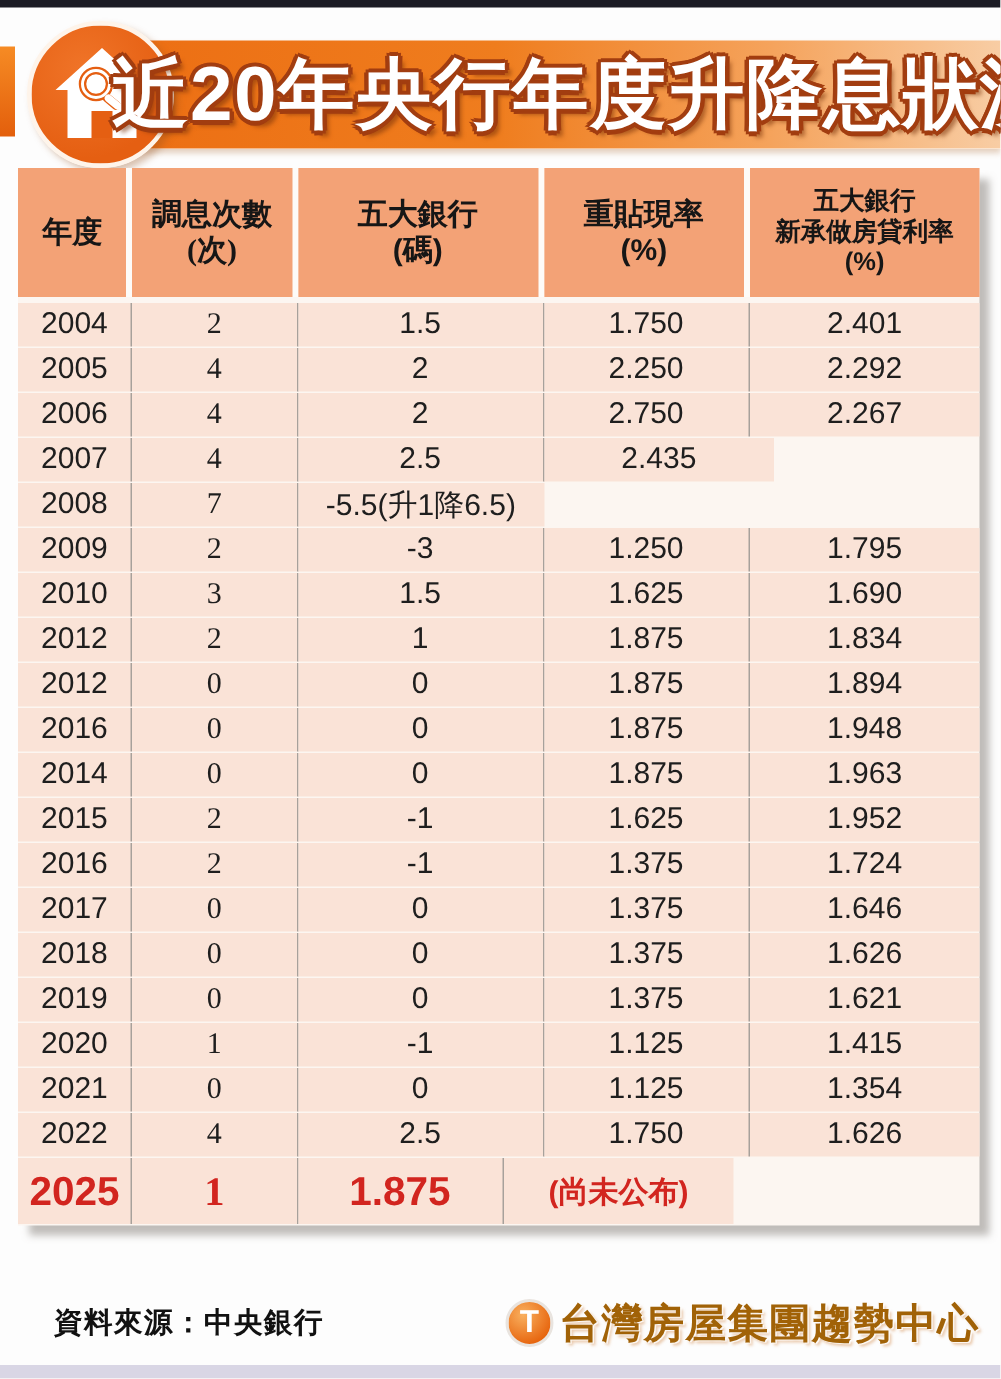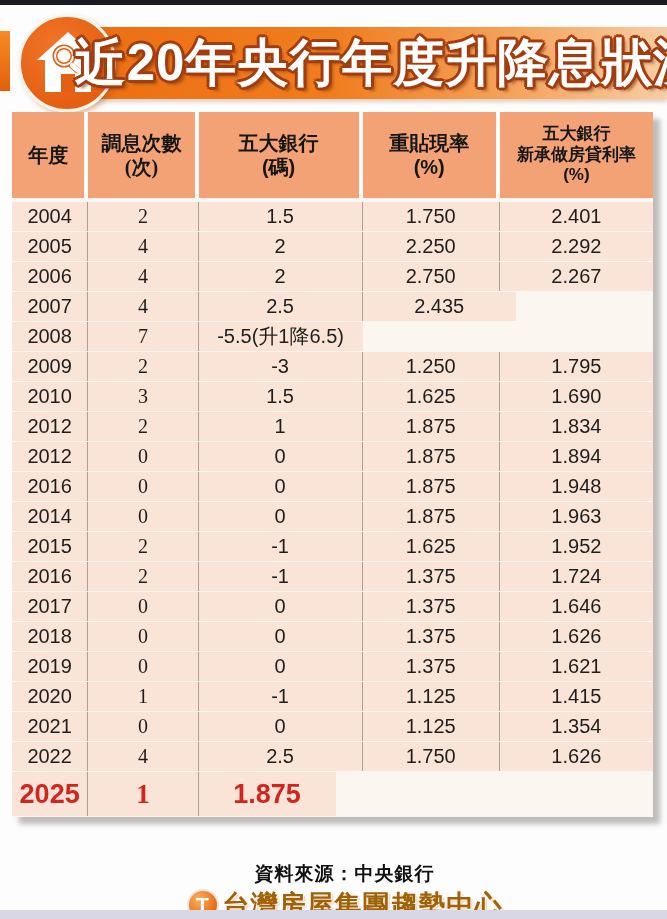--- a/index.html
+++ b/index.html
@@ -80,21 +80,20 @@
   .c1 { width:17.2%;font-family:Liberation Serif, serif; }
   .c2 { width:25.6%; }
   .c3 { width:21.4%; }
   .c4 { width:23.9%; }
 
   
   #footer {
     position:absolute; left:0; bottom:16px; width:667px; height:42px;
     display:flex; align-items:center; justify-content:space-between;
     padding:0 14px 0 36px;
-    flex-direction:column;
   }
   #source-label { font-size:19px; font-weight:bold; color:#111; letter-spacing:1px; }
   #brand { display:flex; align-items:center; gap:4px; }
   #brand-icon {
     width:32px; height:32px; border-radius:50%;
     background:radial-gradient(circle at 35% 30%,#f9b05f,#e7660f 75%);
     border:2px solid #e9e4df;
     color:#ffffff; font-weight:bold; font-size:21px;
     display:flex; align-items:center; justify-content:center;
   }
@@ -276,20 +275,21 @@
         <div class="cell c0">2022</div>
         <div class="cell c1">4</div>
         <div class="cell c2">2.5</div>
         <div class="cell c3">1.750</div>
         <div class="cell c4">1.626</div>
       </div>
       <div class="trow drow highlight">
         <div class="cell c0">2025</div>
         <div class="cell c1">1</div>
         <div class="cell c3">1.875</div>
+        <div class="cell c4">(尚未公布)</div>
       </div>
     </div>
 </div>
 
 <div id="footer">
   <div id="source-label">資料來源：中央銀行</div>
   <div id="brand">
     <div id="brand-icon">T</div>
     <div id="brand-name">台灣房屋集團趨勢中心</div>
   </div>

